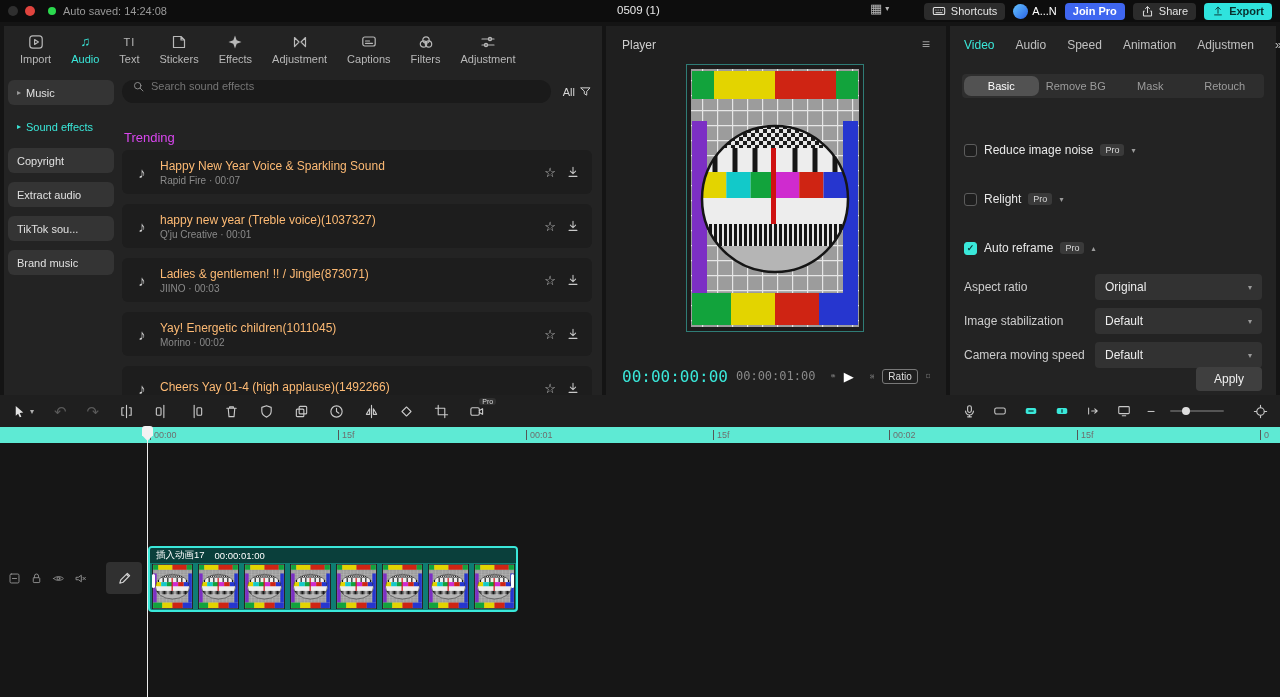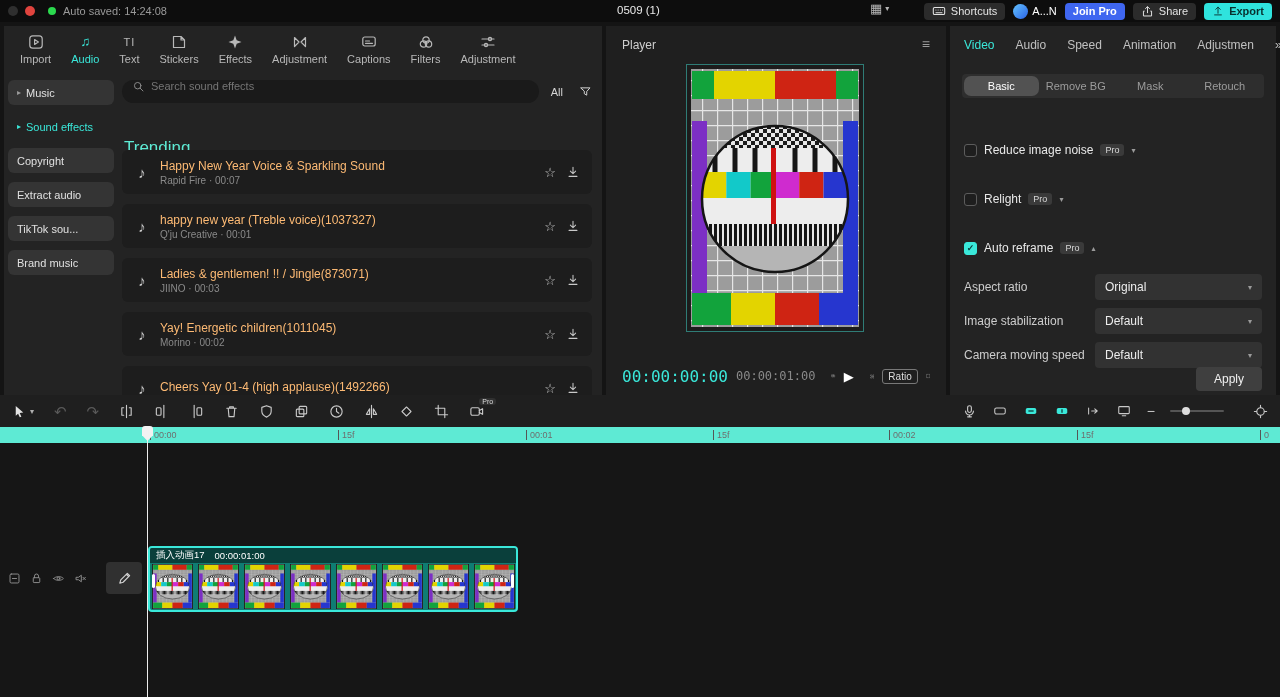--- a/index.html
+++ b/index.html
@@ -35,22 +35,22 @@
   .side-btn{height:25px;border-radius:6px;background:#343434;display:flex;align-items:center;gap:5px;
     padding:0 9px;font-size:11px;color:#e0e0e0}
   .side-btn .caret{font-size:8px;color:#9a9a9a}
   .side-btn.plain{background:transparent}
   .side-btn.active{color:#3ae8da}
   .side-btn.active .caret{color:#3ae8da}
   .search-row{position:absolute;left:118px;top:54px;width:470px;display:flex;align-items:center}
   .searchbox{flex:1;height:23px;border-radius:12px;background:#1a1a1a;display:flex;align-items:flex-start;gap:6px;padding:0 10px}
   .searchbox input{flex:1;background:transparent;border:none;outline:none;color:#ddd;font-size:11px;font-family:inherit}
   .searchbox input::placeholder{color:#757575}
-  .filter{display:flex;align-items:center;gap:16px;margin-left:12px;color:#d6d6d6;font-size:11px}
-  .trending{position:absolute;left:120px;top:112px;font-size:17px;color:#5eead4}
+  .filter{display:flex;align-items:center;gap:4px;margin-left:12px;color:#d6d6d6;font-size:11px}
+  .trending{position:absolute;left:120px;top:104px;font-size:13px;color:#d946ef}
   .sound-list{position:absolute;left:118px;top:124px;width:470px;display:flex;flex-direction:column;gap:10px}
   .srow{height:44px;border-radius:6px;background:#1d1d1d;display:flex;align-items:center;gap:10px;padding:0 12px}
   .note{font-size:15px;color:#cfcfcf;width:16px;text-align:center}
   .scol{flex:1;display:flex;flex-direction:column;gap:2px;overflow:hidden}
   .stitle{font-size:12px;color:#fdba74;white-space:nowrap}
   .smeta{font-size:10px;color:#8a8a8a}
   .star{font-size:13px;color:#c9c9c9}
 
   
   #player{position:absolute;left:606px;top:26px;width:340px;height:369px;background:#1f1f1f}

